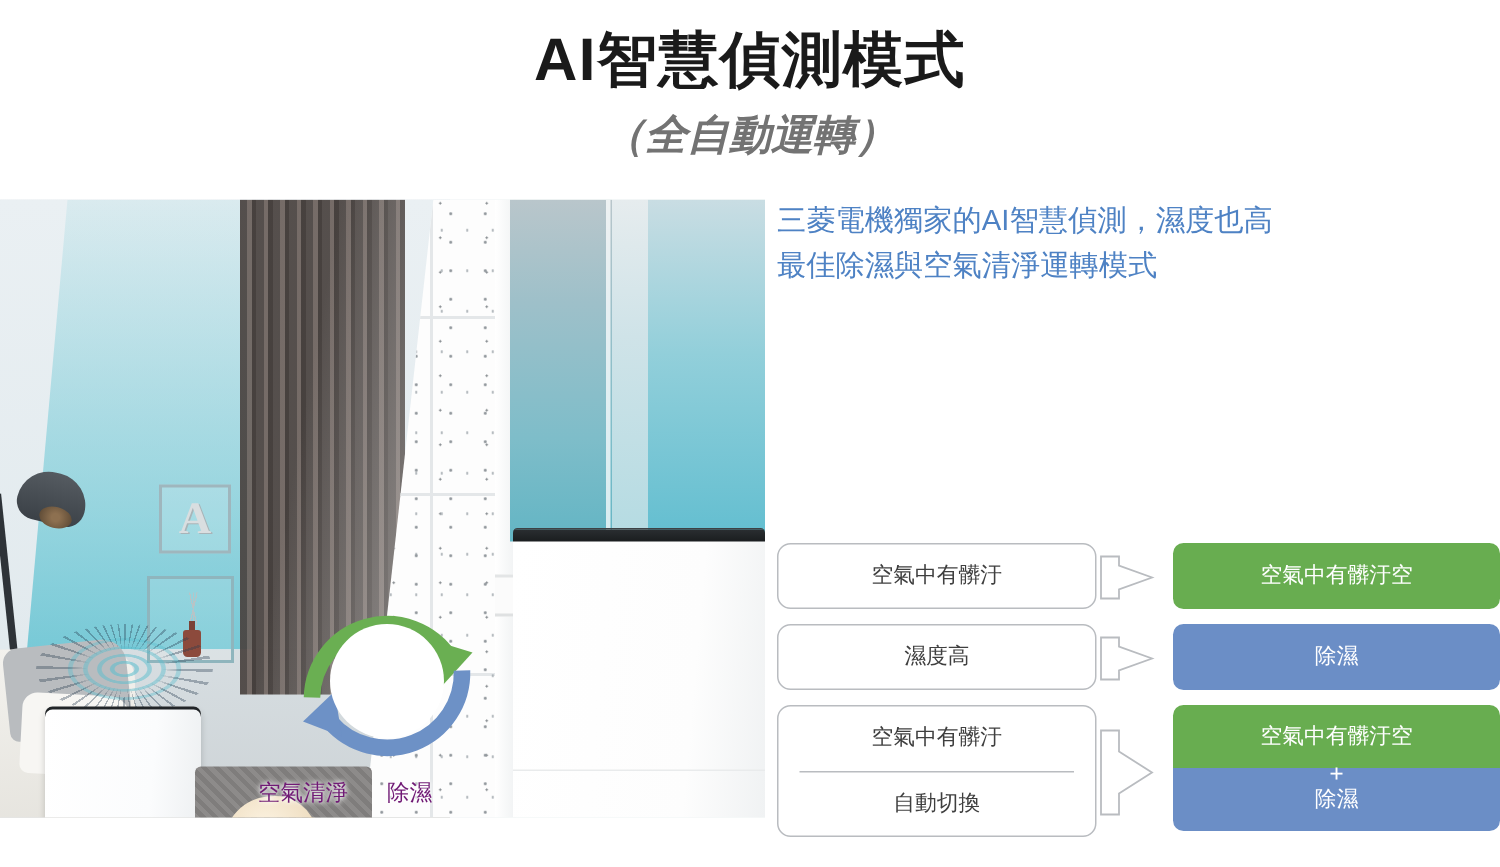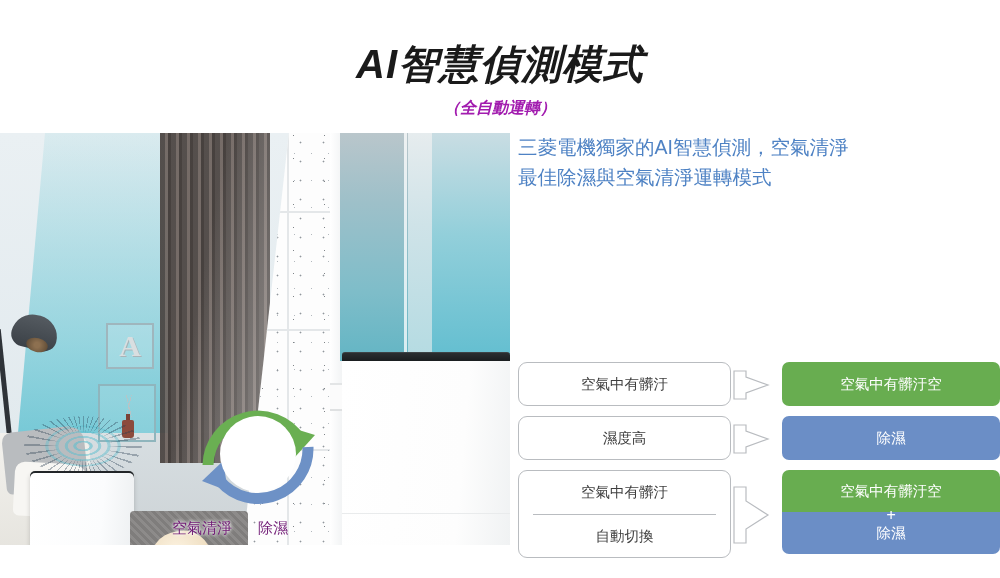--- a/index.html
+++ b/index.html
@@ -18,32 +18,31 @@
   .title-block {
     position: absolute;
     top: 0; left: 0;
     width: 1000px;
     height: 132px;
     text-align: center;
   }
   .main-title {
     font-size: 40px;
     font-weight: bold;
-    font-style: italic;
     color: #1a1a1a;
     letter-spacing: 1px;
     line-height: 1;
-    padding-top: 44px;
+    padding-top: 20px;
     white-space: nowrap;
   }
   .sub-title {
-    font-size: 16px;
+    font-size: 28px;
     font-weight: bold;
     font-style: italic;
-    color: #a21caf;
+    color: #737373;
     line-height: 1;
     padding-top: 16px;
     white-space: nowrap;
   }
 
   
   .photo-area {
     position: absolute;
     left: 0;
     top: 133px;
@@ -445,21 +444,21 @@
     </svg>
   </div>
 
   <div class="caption purify">空氣清淨</div>
   <div class="caption dehum">除濕</div>
 </div>
 
 <div class="right-col">
 
   <div class="lead" style="color: rgb(78, 130, 196);">
-    <div>三菱電機獨家的AI智慧偵測，空氣清淨</div>
+    <div>三菱電機獨家的AI智慧偵測，濕度也高</div>
     <div>最佳除濕與空氣清淨運轉模式</div>
   </div>
 
 
   <div class="cond-table">
 
     <div class="cond-row">
       <div class="cond-box one-line">
         <div>空氣中有髒汙</div>
         <div class="tail">

